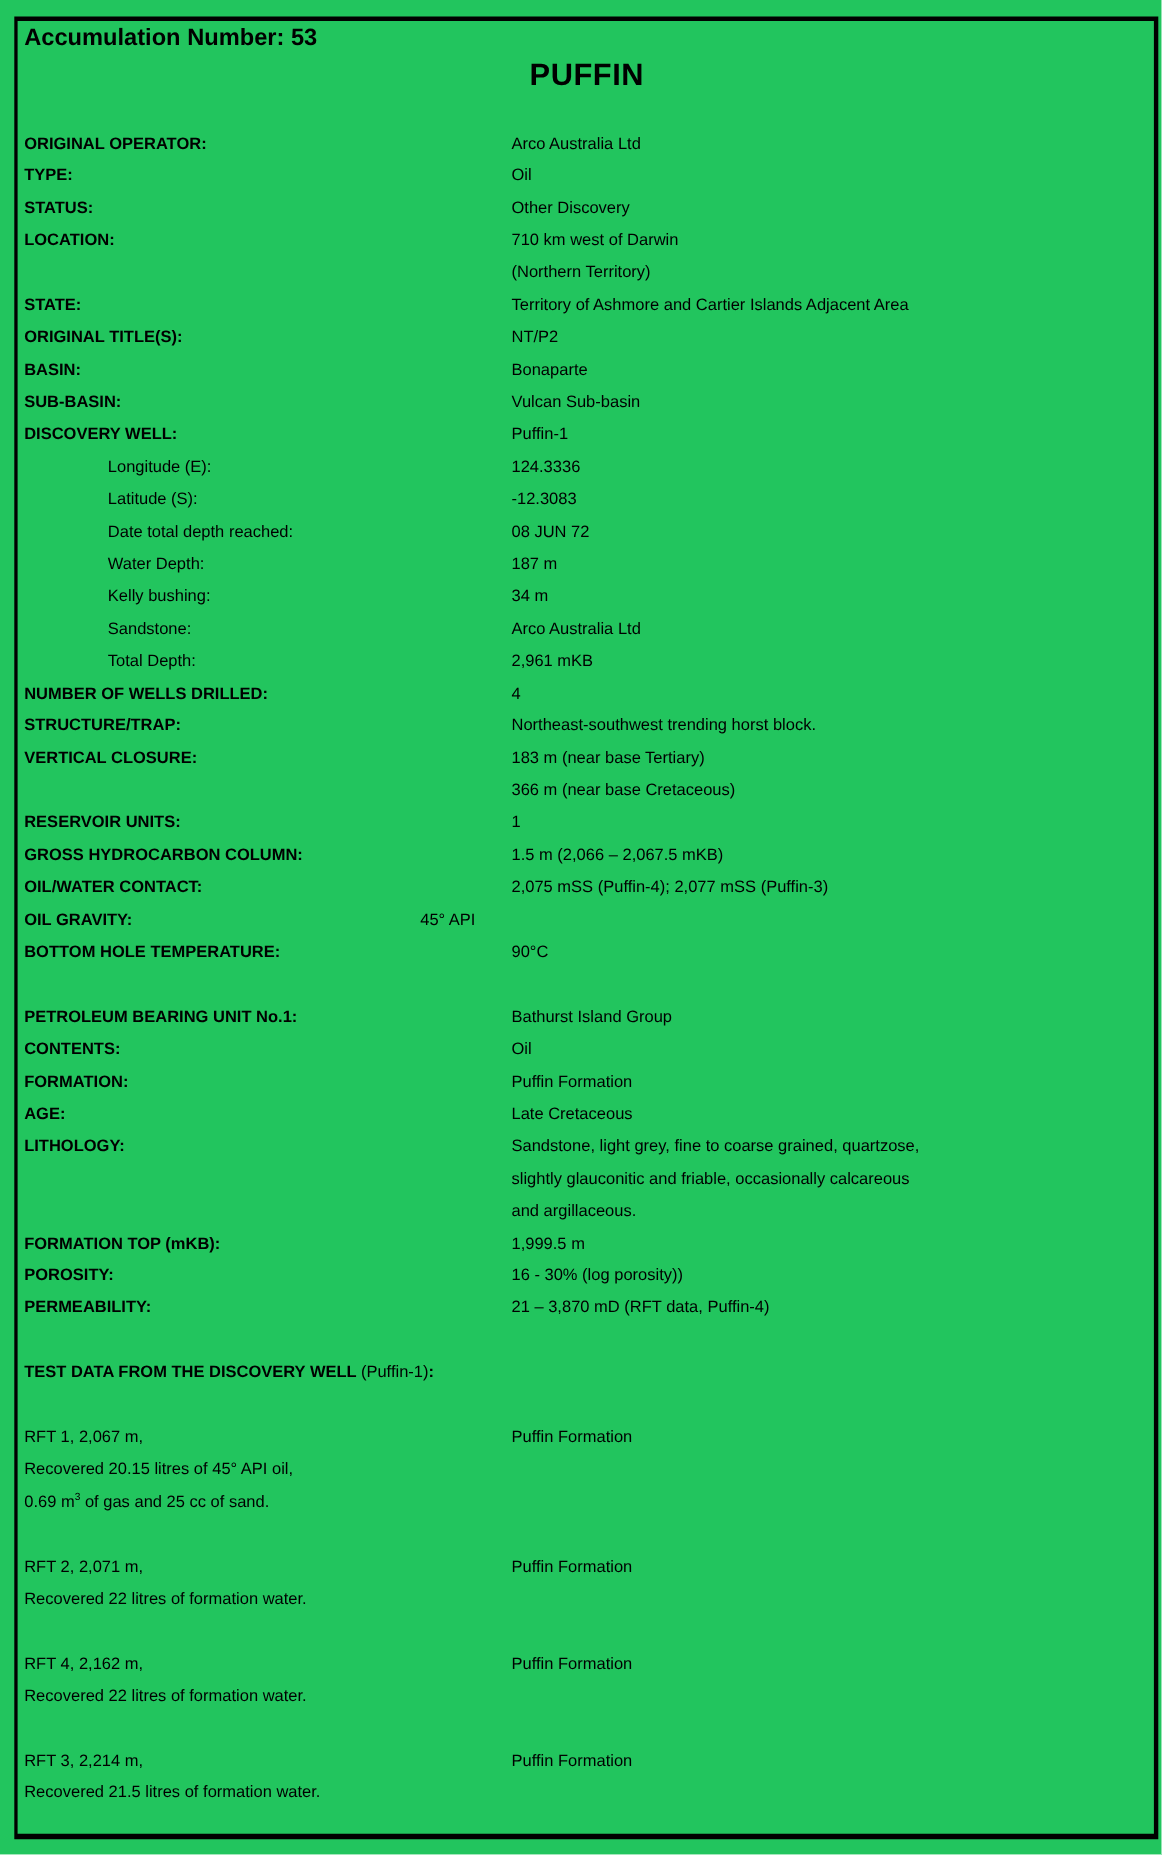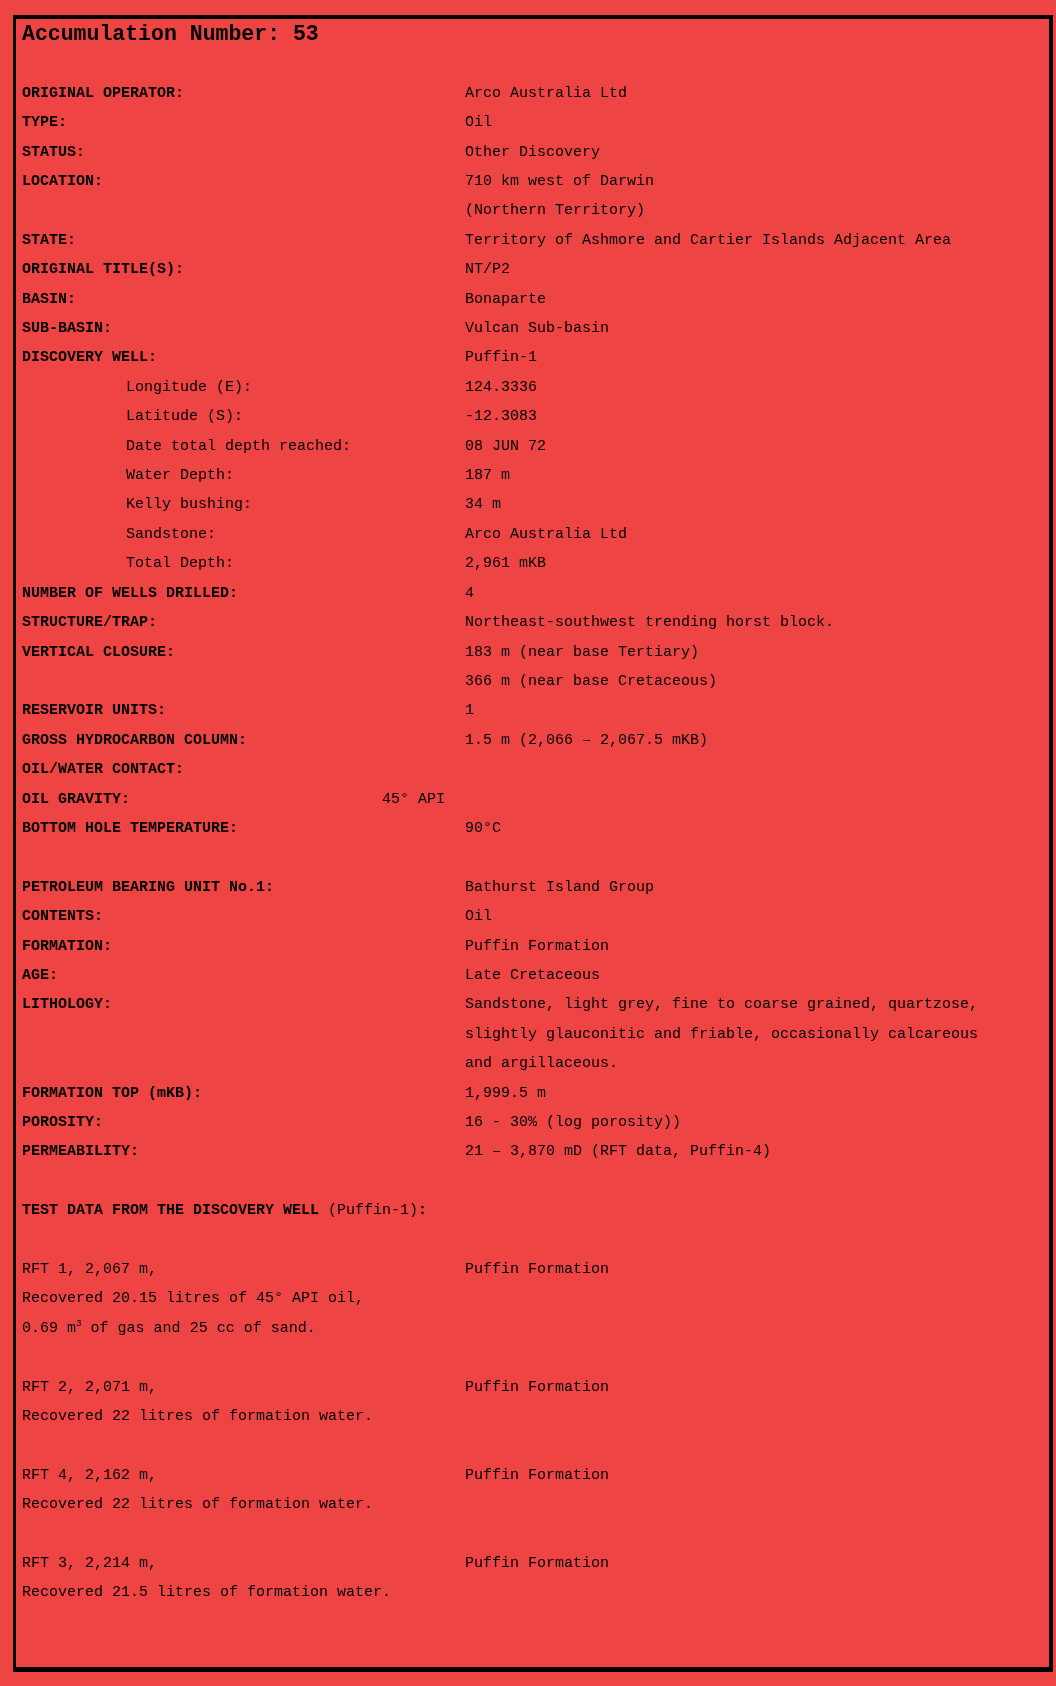--- a/index.html
+++ b/index.html
@@ -1,20 +1,20 @@
 <!DOCTYPE html>
 <html><head>
 <meta charset="utf-8">
 <style>
   html,body{margin:0;padding:0;background:#ffffff;}
   .page{
     position:relative;
     width:1056px;height:1686px;
-    background:#ef4444;
-    font-family:Liberation Mono, monospace;
+    background:#22c55e;
+    font-family:Liberation Sans, sans-serif;
     color:#000;
     overflow:hidden;
   }
   .frame{
     position:absolute;
     left:13px;top:15px;
     width:1040px;height:1657px;
     box-sizing:border-box;
     border-style:solid;
     border-color:#000;
@@ -45,21 +45,21 @@
     line-height:37px;
     letter-spacing:0.5px;
   }
   .spacer{height:29.4px;}
   .lbl{
     position:absolute;left:0;top:0;
     font-weight:bold;
     white-space:nowrap;
   }
   .lbl.sub{
-    left:104px;
+    left:76px;
     font-weight:normal;
     text-align:right;
   }
   .lbl.plain{
     font-weight:normal;
   }
   .val{
     display:block;
     margin-left:443px;
     white-space:nowrap;
@@ -74,20 +74,21 @@
     vertical-align:super;
   }
 </style>
 </head>
 <body>
 
 <div class="page">
   <div class="frame">
     <div class="content">
       <div class="row accum">Accumulation Number: 53</div>
+      <div class="row doc-title">PUFFIN</div>
       <div class="spacer"></div>
       <div id="rows-container">
           <div class="row">
             <span class="lbl">ORIGINAL OPERATOR:</span>
             <span class="val">Arco Australia Ltd</span>
           </div>
           <div class="row">
             <span class="lbl">TYPE:</span>
             <span class="val">Oil</span>
           </div>
@@ -168,20 +169,21 @@
           <div class="row">
             <span class="lbl">RESERVOIR UNITS:</span>
             <span class="val">1</span>
           </div>
           <div class="row">
             <span class="lbl">GROSS HYDROCARBON COLUMN:</span>
             <span class="val">1.5 m (2,066 – 2,067.5 mKB)</span>
           </div>
           <div class="row">
             <span class="lbl">OIL/WATER CONTACT:</span>
+            <span class="val">2,075 mSS (Puffin-4); 2,077 mSS (Puffin-3)</span>
           </div>
           <div class="row">
             <span class="lbl">OIL GRAVITY:</span>
             <span class="val mid">45° API</span>
           </div>
           <div class="row">
             <span class="lbl">BOTTOM HOLE TEMPERATURE:</span>
             <span class="val">90°C</span>
           </div>
           <div class="row blank"></div>

